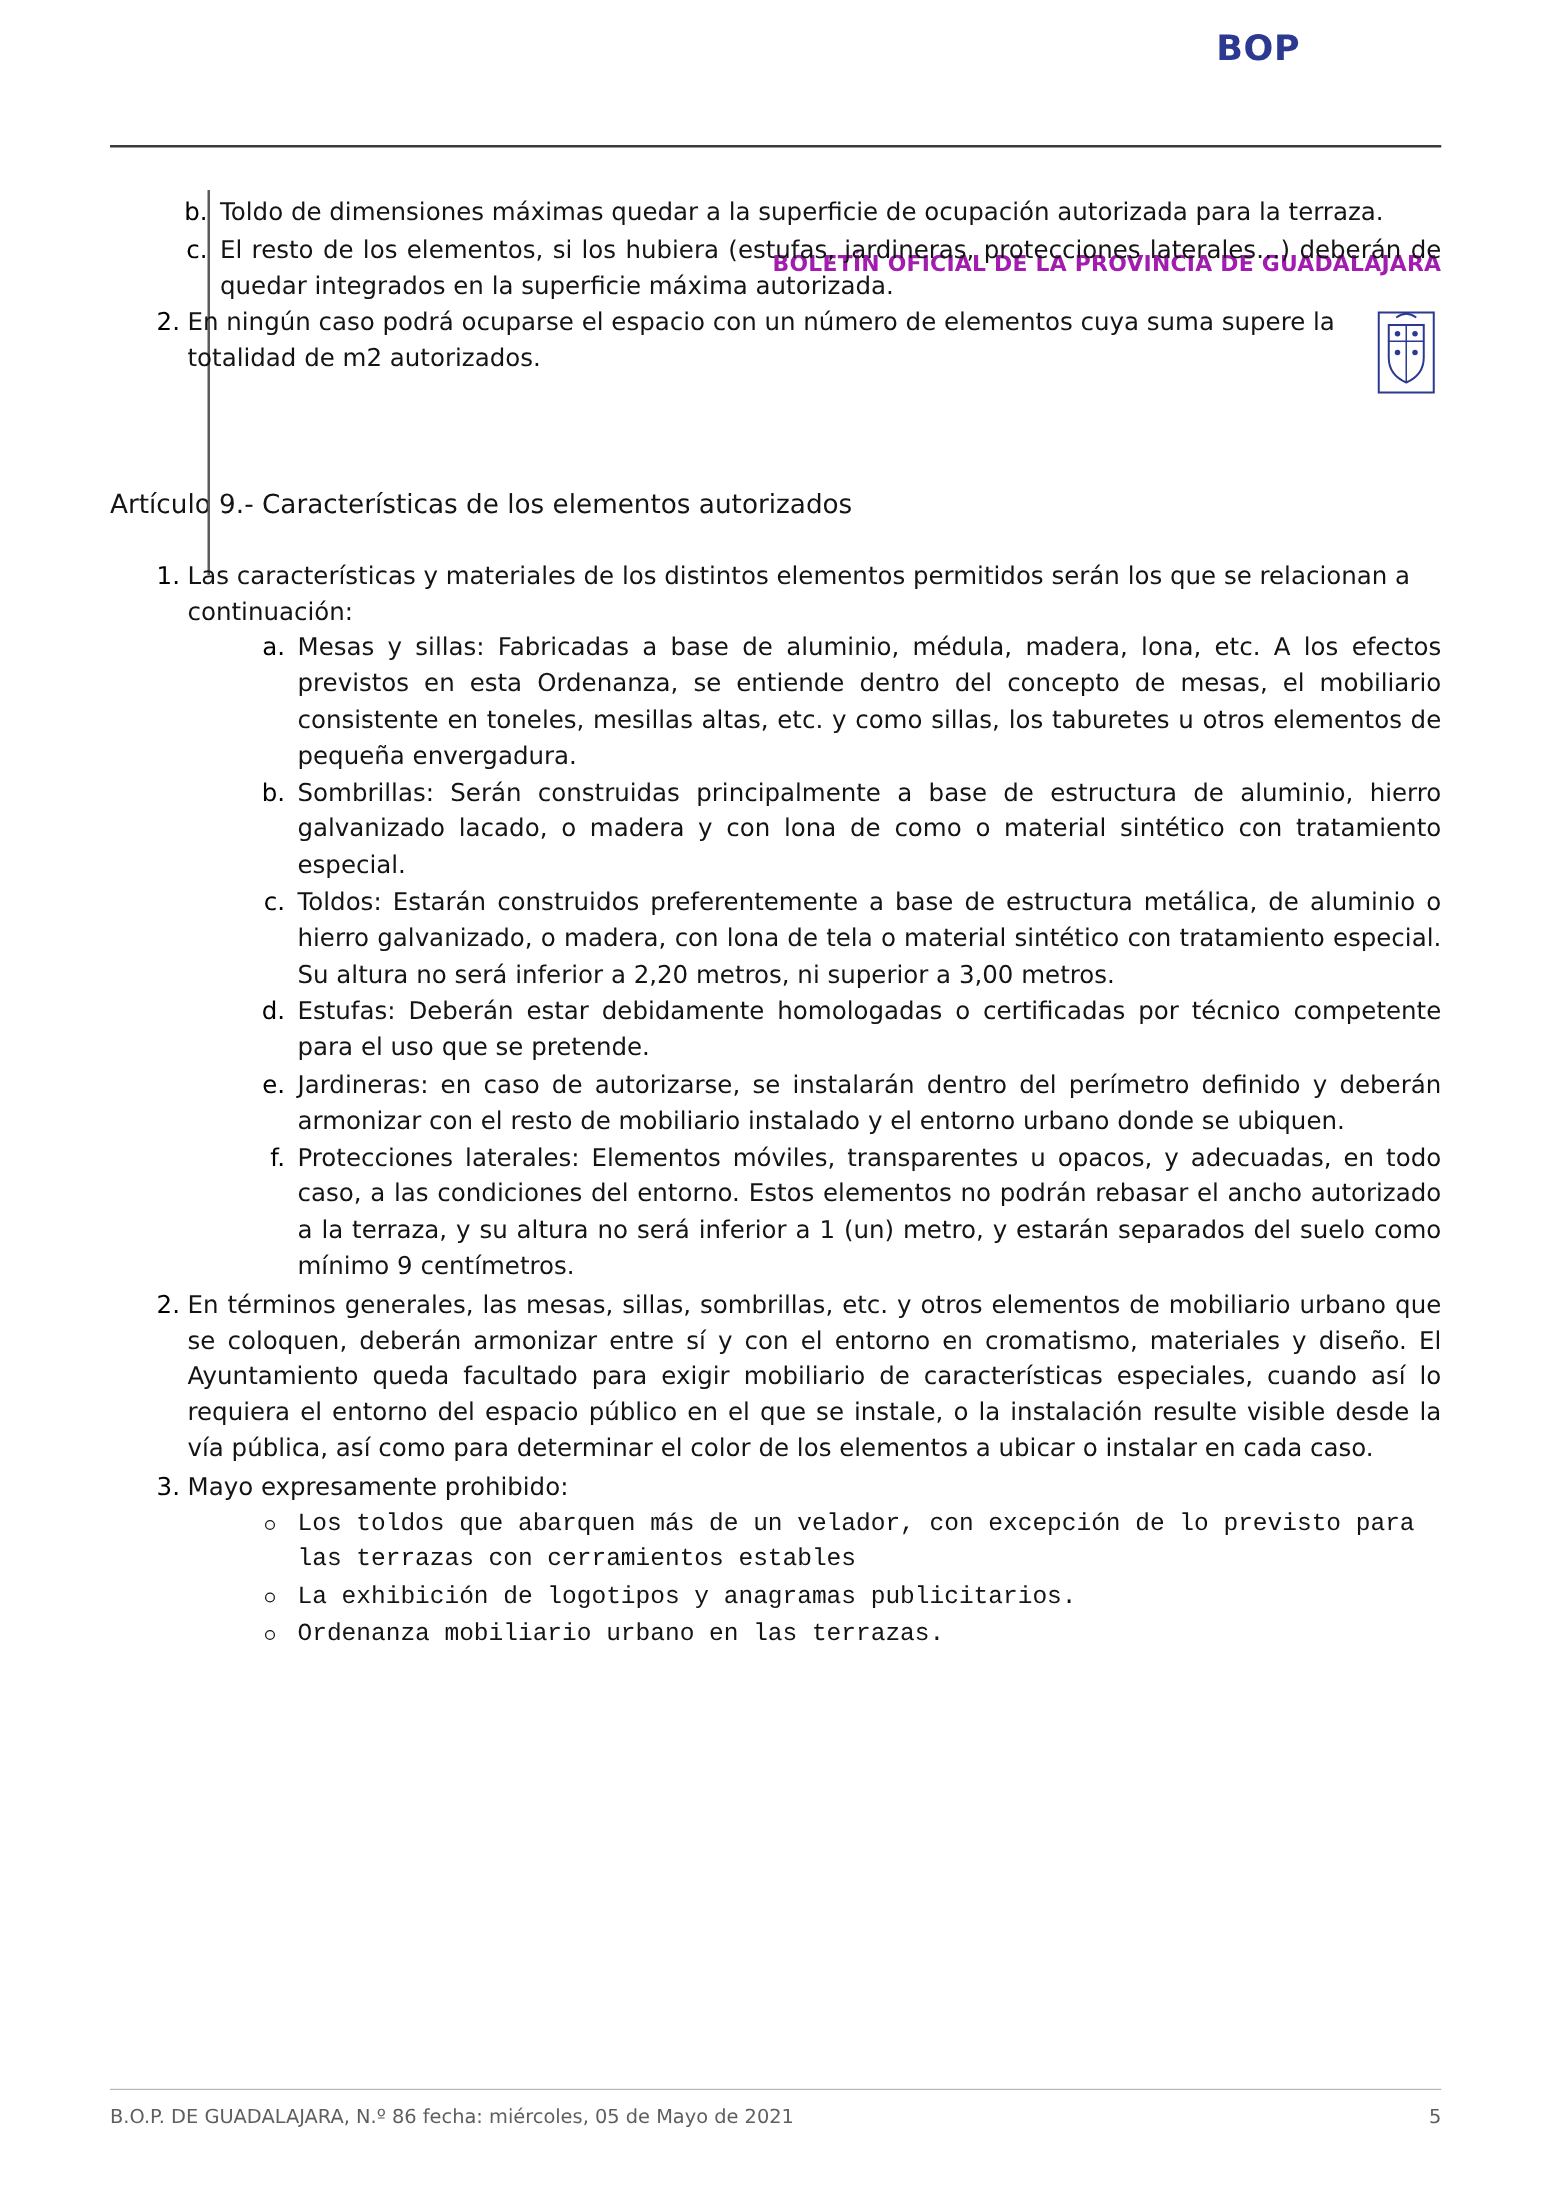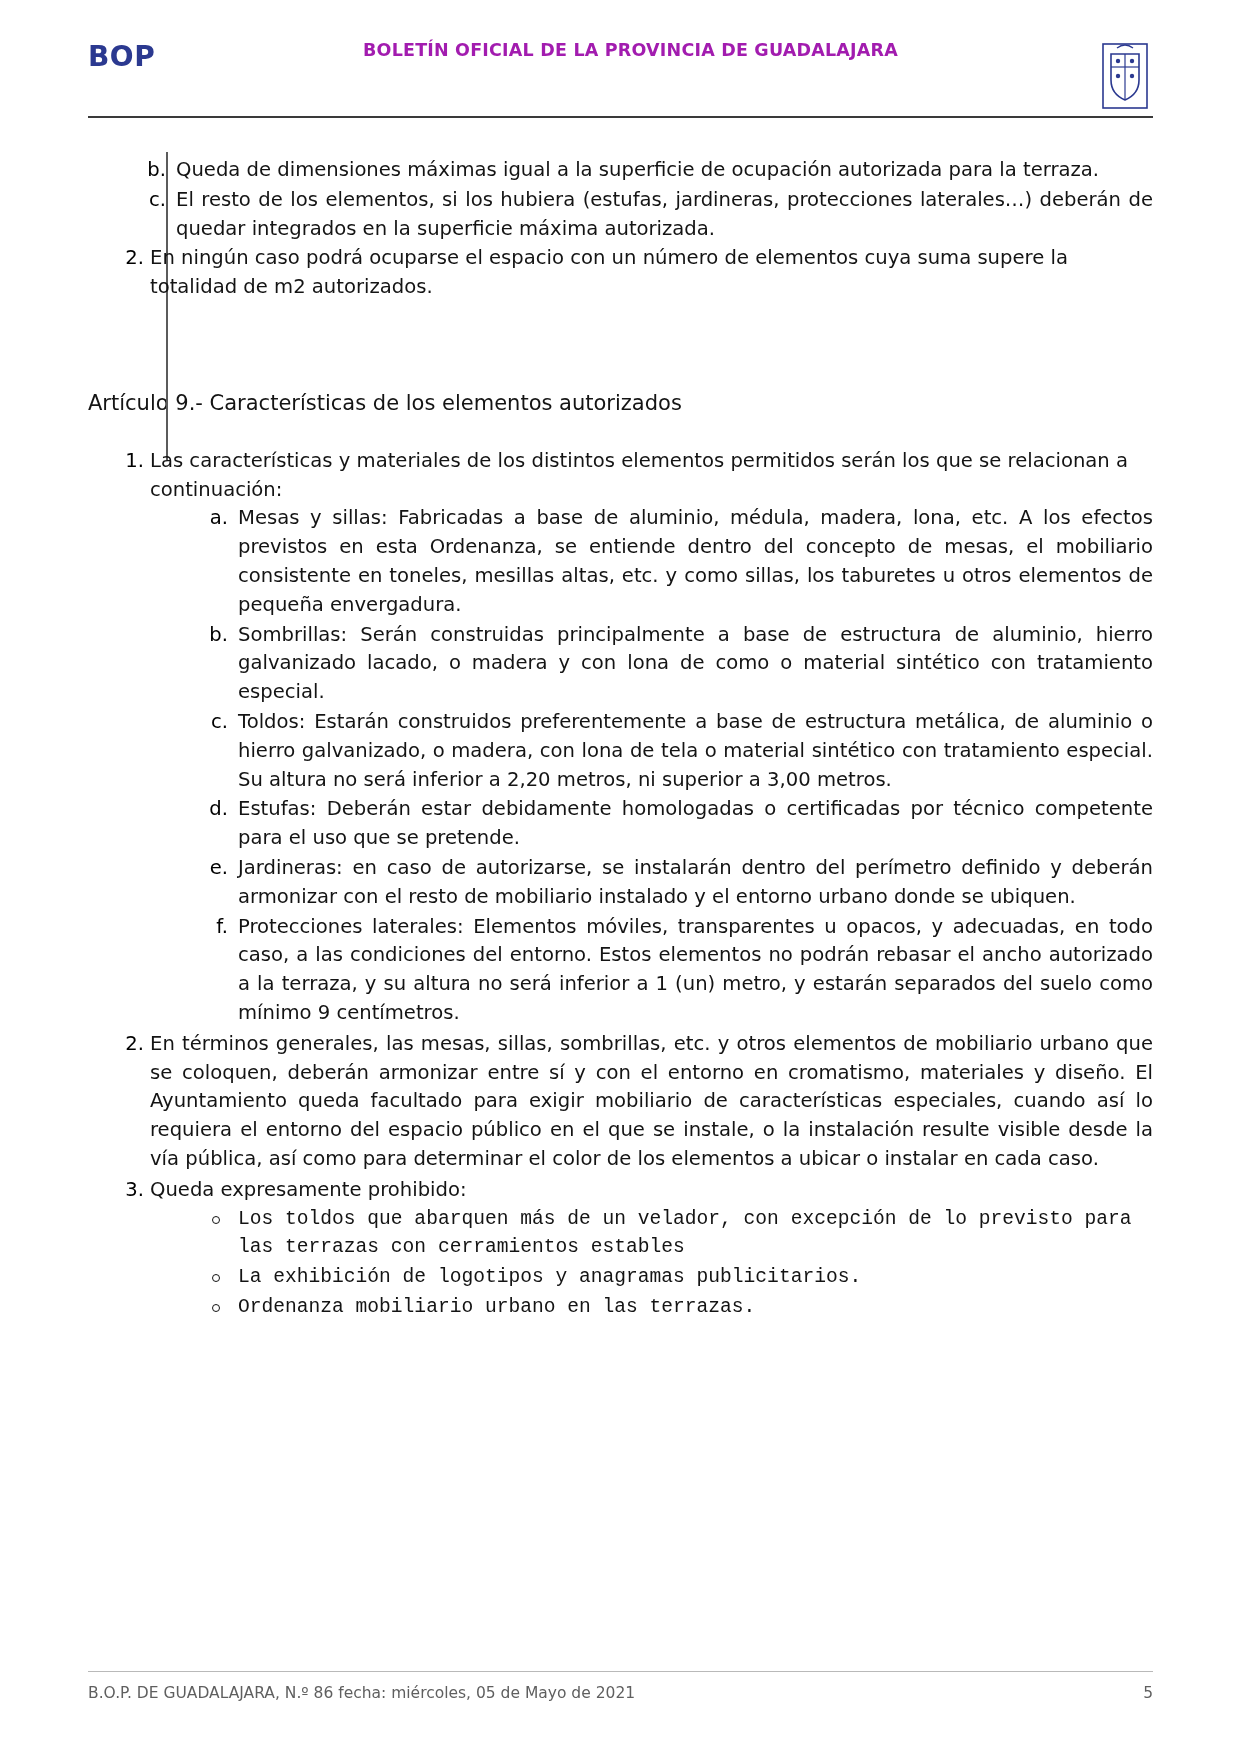--- a/index.html
+++ b/index.html
@@ -23,23 +23,24 @@
   }
 
   
   .header {
     position: relative;
     height: 128px;
     margin: 0 88px 0 88px;
   }
   .header-inner {
     display: flex;
-    align-items: flex-start;
+    align-items: flex-end;
     height: 100px;
-    padding-top: 40px;
+    padding-top: 22px;
+    flex-direction: column;
   }
   .bop-logo {
     font-family: "DejaVu Sans", sans-serif;
     font-weight: bold;
     font-size: 28px;
     color: #2b3990;
     letter-spacing: 0.5px;
     width: 180px;
     flex: 0 0 180px;
   }
@@ -198,21 +199,21 @@
     <div class="header-rule"></div>
   </div>
 
   <div class="content">
 
     <div class="vbar"></div>
 
     <ul class="lvl2">
       <li>
         <span class="marker">b.</span>
-        <div class="txt">Queda de dimensiones máximas igual a la superficie de ocupación autorizada para la terraza.</div>
+        <div class="txt">Toldo de dimensiones máximas quedar a la superficie de ocupación autorizada para la terraza.</div>
       </li>
       <li>
         <span class="marker">c.</span>
         <div class="txt">El resto de los elementos, si los hubiera (estufas, jardineras, protecciones laterales…) deberán de quedar integrados en la superficie máxima autorizada.</div>
       </li>
     </ul>
 
     <ol class="lvl1">
       <li>
         <span class="marker">2.</span>
@@ -258,21 +259,21 @@
         </ul>
       </li>
 
       <li>
         <span class="marker">2.</span>
         <div class="txt">En términos generales, las mesas, sillas, sombrillas, etc. y otros elementos de mobiliario urbano que se coloquen, deberán armonizar entre sí y con el entorno en cromatismo, materiales y diseño. El Ayuntamiento queda facultado para exigir mobiliario de características especiales, cuando  así  lo requiera el entorno del espacio público en el que se instale, o la instalación resulte visible desde la vía pública, así como para determinar el color de los elementos a ubicar o instalar en cada caso.</div>
       </li>
 
       <li>
         <span class="marker">3.</span>
-        <div class="txt nojust">Queda expresamente prohibido:</div>
+        <div class="txt nojust">Mayo expresamente prohibido:</div>
 
         <ul class="lvl3">
           <li>
             <span class="bullet"></span>
             <div class="txt">Los toldos que abarquen más de un velador, con excepción de lo previsto para las terrazas con cerramientos estables</div>
           </li>
           <li>
             <span class="bullet"></span>
             <div class="txt">La exhibición de logotipos y anagramas publicitarios.</div>
           </li>

